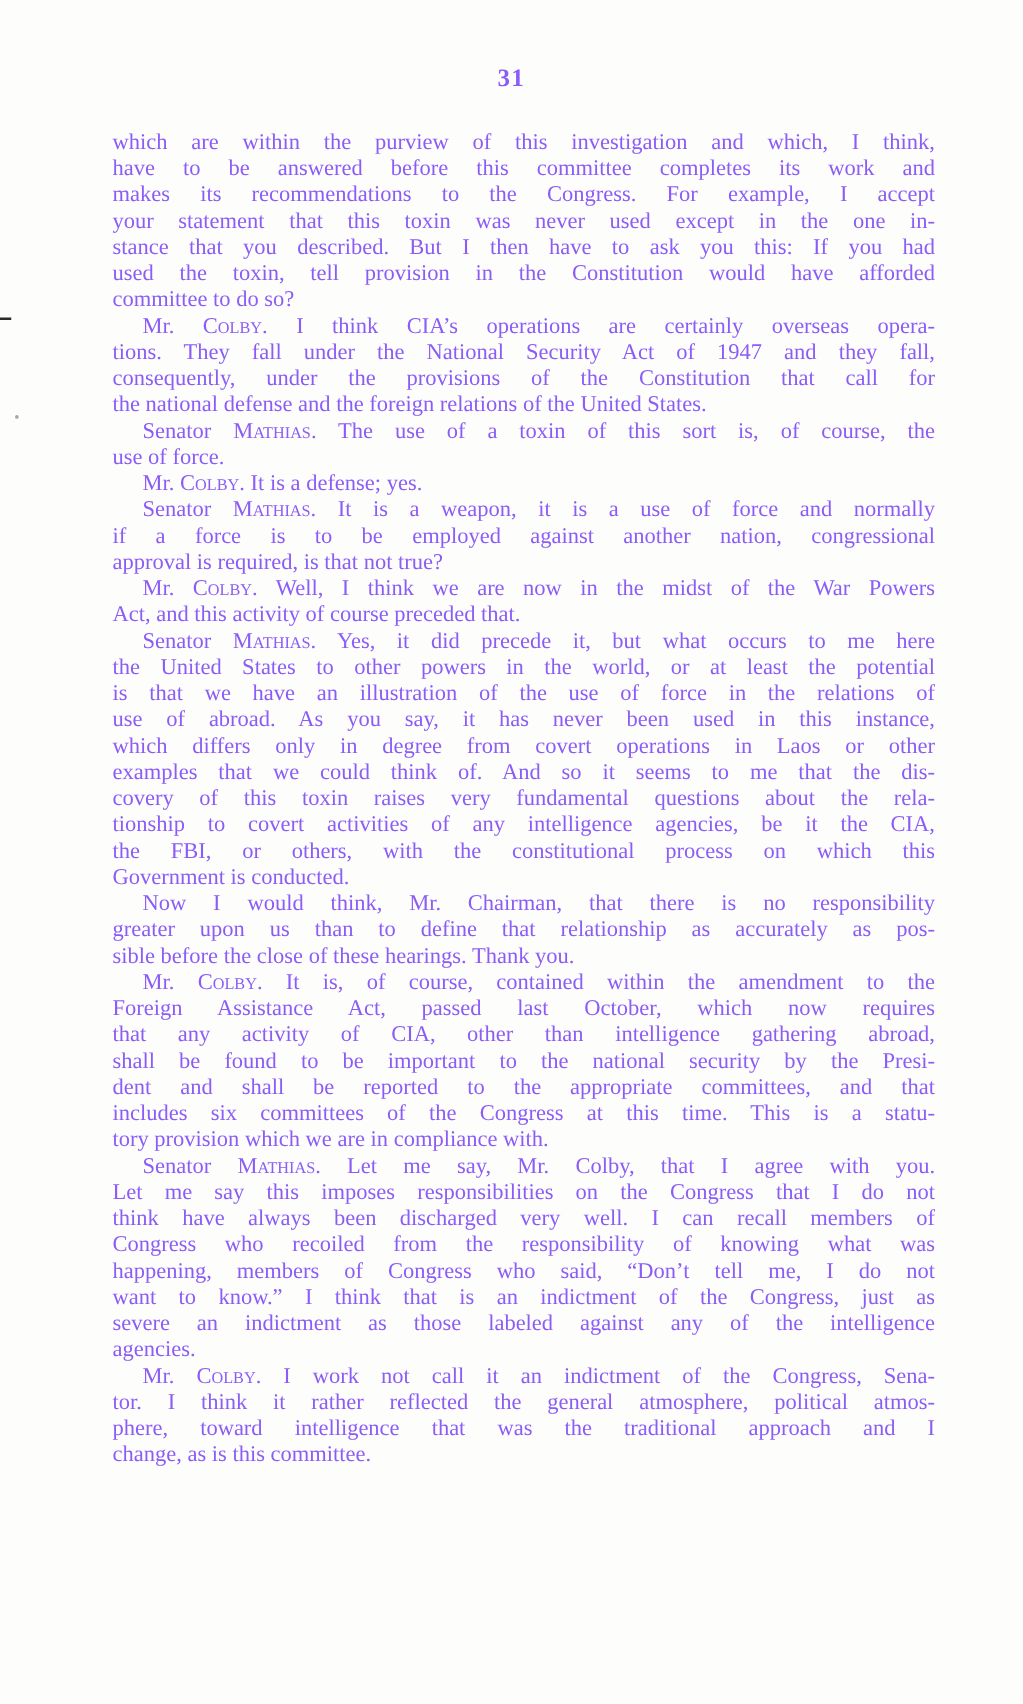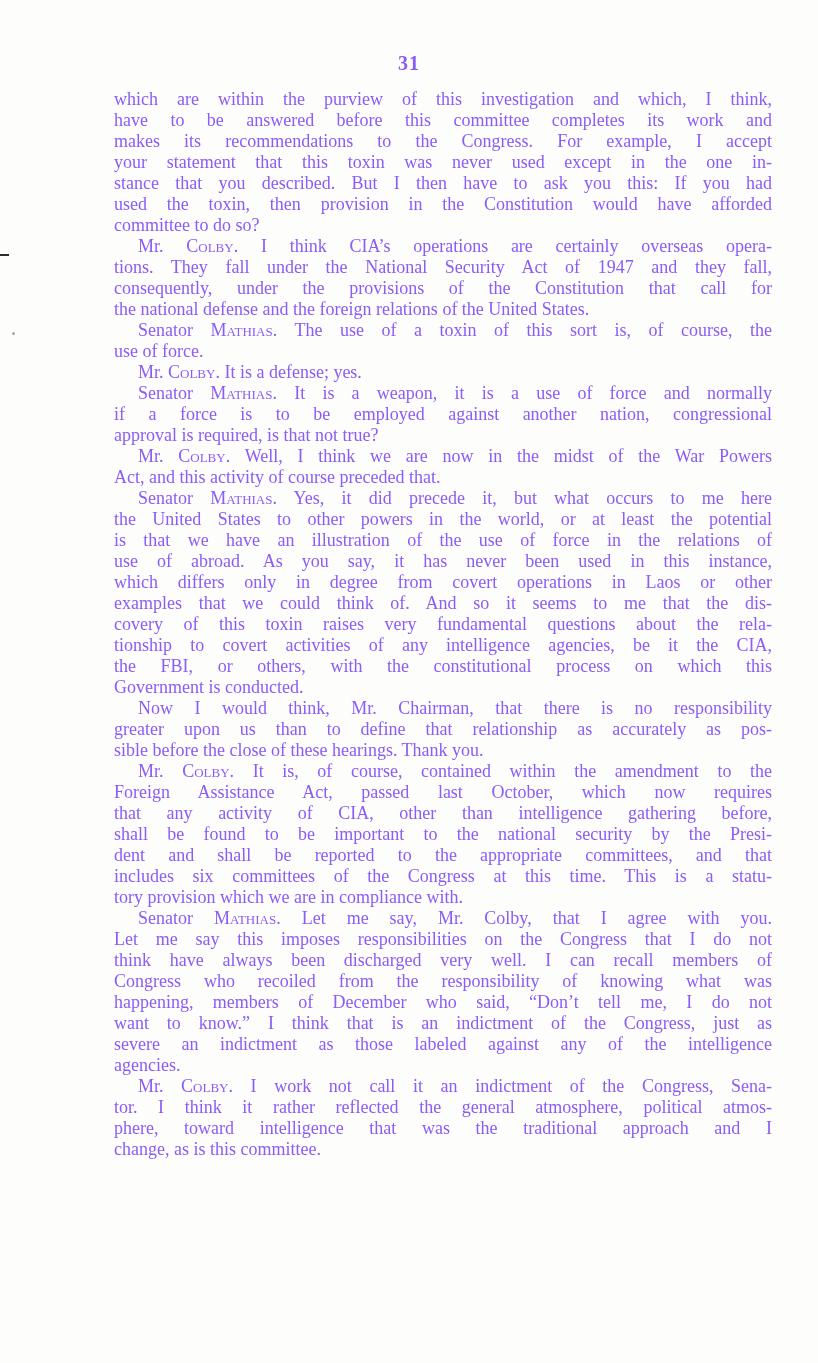--- a/index.html
+++ b/index.html
@@ -20,25 +20,24 @@
     left: 0;
     width: 100%;
     text-align: center;
     font-size: 20px;
     font-weight: bold;
     letter-spacing: 1px;
   }
   .text-block {
     position: absolute;
     left: 90px;
-    top: 89px;
+    top: 103px;
     width: 658px;
     font-size: 18px;
     line-height: 21px;
-    margin-left: 24px;
   }
   .para { margin: 0; padding: 0; }
   .line {
     display: block;
     text-align: justify;
     text-align-last: justify;
   }
   .line.last { text-align-last: left; }
   .line.indent { text-indent: 24px; }
   .sc { font-variant: small-caps; }
@@ -69,21 +68,21 @@
   <div class="artifact-dash"></div>
   <div class="artifact-dot"></div>
 
   <div class="text-block">
       <div class="para">
         <div class="line"><span>which are within the purview of this investigation and which, I think,</span></div>
         <div class="line"><span>have to be answered before this committee completes its work and</span></div>
         <div class="line"><span>makes its recommendations to the Congress. For example, I accept</span></div>
         <div class="line"><span>your statement that this toxin was never used except in the one in-</span></div>
         <div class="line"><span>stance that you described. But I then have to ask you this: If you had</span></div>
-        <div class="line"><span>used the toxin, then provision in the Constitution would have afforded</span></div>
+        <div class="line"><span>used the toxin, tell provision in the Constitution would have afforded</span></div>
         <div class="line last"><span>committee to do so?</span></div>
       </div>
       <div class="para">
         <div class="line indent"><span>Mr. </span><span class="sc">Colby</span><span>. I think CIA’s operations are certainly overseas opera-</span></div>
         <div class="line"><span>tions. They fall under the National Security Act of 1947 and they fall,</span></div>
         <div class="line"><span>consequently, under the provisions of the Constitution that call for</span></div>
         <div class="line last"><span>the national defense and the foreign relations of the United States.</span></div>
       </div>
       <div class="para">
         <div class="line indent"><span>Senator </span><span class="sc">Mathias</span><span>. The use of a toxin of this sort is, of course, the</span></div>
@@ -114,32 +113,32 @@
         <div class="line last"><span>Government is conducted.</span></div>
       </div>
       <div class="para">
         <div class="line indent"><span>Now I would think, Mr. Chairman, that there is no responsibility</span></div>
         <div class="line"><span>greater upon us than to define that relationship as accurately as pos-</span></div>
         <div class="line last"><span>sible before the close of these hearings. Thank you.</span></div>
       </div>
       <div class="para">
         <div class="line indent"><span>Mr. </span><span class="sc">Colby</span><span>. It is, of course, contained within the amendment to the</span></div>
         <div class="line"><span>Foreign Assistance Act, passed last October, which now requires</span></div>
-        <div class="line"><span>that any activity of CIA, other than intelligence gathering before,</span></div>
+        <div class="line"><span>that any activity of CIA, other than intelligence gathering abroad,</span></div>
         <div class="line"><span>shall be found to be important to the national security by the Presi-</span></div>
         <div class="line"><span>dent and shall be reported to the appropriate committees, and that</span></div>
         <div class="line"><span>includes six committees of the Congress at this time. This is a statu-</span></div>
         <div class="line last"><span>tory provision which we are in compliance with.</span></div>
       </div>
       <div class="para">
         <div class="line indent"><span>Senator </span><span class="sc">Mathias</span><span>. Let me say, Mr. Colby, that I agree with you.</span></div>
         <div class="line"><span>Let me say this imposes responsibilities on the Congress that I do not</span></div>
         <div class="line"><span>think have always been discharged very well. I can recall members of</span></div>
         <div class="line"><span>Congress who recoiled from the responsibility of knowing what was</span></div>
-        <div class="line"><span>happening, members of December who said, “Don’t tell me, I do not</span></div>
+        <div class="line"><span>happening, members of Congress who said, “Don’t tell me, I do not</span></div>
         <div class="line"><span>want to know.” I think that is an indictment of the Congress, just as</span></div>
         <div class="line"><span>severe an indictment as those labeled against any of the intelligence</span></div>
         <div class="line last"><span>agencies.</span></div>
       </div>
       <div class="para">
         <div class="line indent"><span>Mr. </span><span class="sc">Colby</span><span>. I work not call it an indictment of the Congress, Sena-</span></div>
         <div class="line"><span>tor. I think it rather reflected the general atmosphere, political atmos-</span></div>
         <div class="line"><span>phere, toward intelligence that was the traditional approach and I</span></div>
         <div class="line last"><span>change, as is this committee.</span></div>
       </div>

